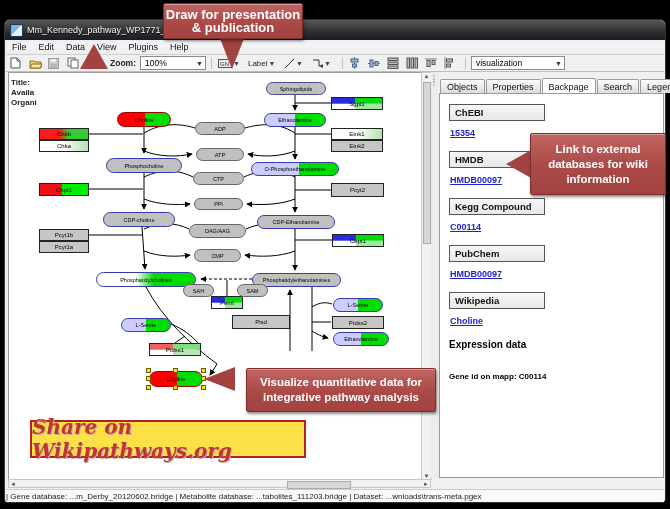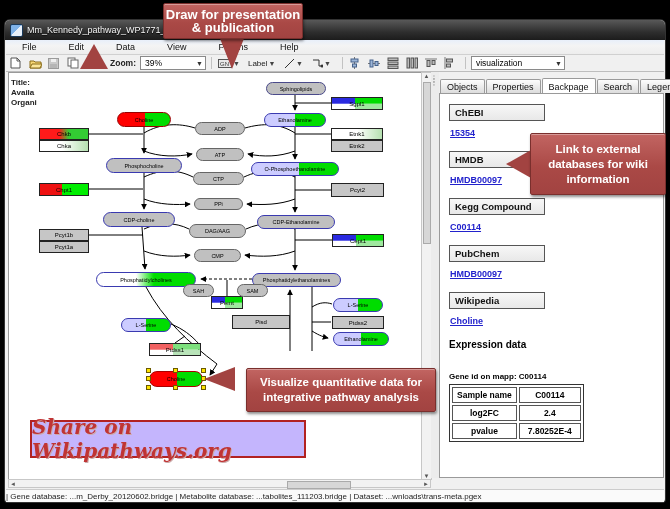--- a/index.html
+++ b/index.html
@@ -12,21 +12,21 @@
          border-radius:5px 5px 3px 3px;box-shadow:0 0 0 1px #333;}
   #titlebar{position:absolute;left:5px;top:20px;width:660px;height:20px;
             background:linear-gradient(180deg,#585858,#2e2e2e 60%,#1c1c1c);
             border-radius:5px 5px 0 0;display:flex;align-items:center;padding-left:5px;box-sizing:border-box;}
   #title-icon{width:11px;height:11px;margin-right:4px;border-radius:2px;
               background:linear-gradient(135deg,#7fb2e8 0 50%,#e8f0fa 50%);border:1px solid #1a3a5c;}
   #title-text{color:#f5f5f5;font-size:9px;text-shadow:0 1px 1px #000;white-space:nowrap;}
   #menubar{position:absolute;left:6px;top:40px;width:658px;height:14px;
            background:linear-gradient(180deg,#e8effa,#f4f4f4 40%,#ededed);
            border-bottom:1px solid #d0d0d0;display:flex;align-items:center;font-size:9px;}
-  .menu-item{padding:1px 16px;color:#111;}
+  .menu-item{padding:1px 6px;color:#111;}
   #toolbar{position:absolute;left:6px;top:55px;width:658px;height:17px;background:#f0f0f0;
            border-bottom:1px solid #bdbdbd;display:flex;align-items:center;gap:2px;padding-left:3px;box-sizing:border-box;}
   .tbtn{width:15px;height:14px;display:flex;align-items:center;border:1px solid transparent;border-radius:2px;}
   .tsep{width:1px;height:12px;background:#c2c2c2;margin:0 3px;}
   .tcaret{font-size:7px;color:#444;margin-left:1px;}
   .combo{height:12px;background:#fff;border:1px solid #8a8a8a;font-size:8.5px;display:flex;
          align-items:center;justify-content:space-between;padding:0 2px 0 4px;}
   .combo .arr{font-size:7px;color:#333;margin-left:4px;}
   .tlabel{font-size:8.5px;color:#222;margin:0 2px 0 6px;font-weight:bold;}
   .toolbtn-label{font-size:8px;color:#222;}
@@ -71,21 +71,21 @@
   
   #statusbar{position:absolute;left:6px;top:489px;width:658px;height:12px;background:#fafafa;
              border-top:1px solid #ccc;font-size:8px;color:#222;display:flex;align-items:center;white-space:nowrap;overflow:hidden;}
 
   
   .callout{position:absolute;background:linear-gradient(180deg,#c26562,#aa4946 55%,#a24341);
            border:1px solid #7a2f2d;border-radius:2px;color:#fff;font-weight:bold;text-align:center;
            box-shadow:inset 0 1px 0 rgba(255,255,255,.35),1px 2px 3px rgba(0,0,0,.45);
            display:flex;align-items:center;justify-content:center;z-index:50;}
   .ctri{position:absolute;width:0;height:0;z-index:49;}
-  #share-banner{position:absolute;left:30px;top:420px;width:272px;height:34px;background:#c4b5fd;
+  #share-banner{position:absolute;left:30px;top:420px;width:272px;height:34px;background:#fde047;
                 border:2px solid #b22222;display:flex;align-items:center;justify-content:center;
                 font:italic bold 20px "DejaVu Serif",serif;color:#c03434;
                 text-shadow:1px 1px 0 #caa;z-index:40;}
 </style>
 </head>
 <body>
 
 <div id="stage">
 
   <div id="frame"></div>
@@ -132,21 +132,21 @@
     </div>
     <div class="tbtn">
       <svg width="11" height="12">
           <rect x="1" y="2" width="9" height="9" fill="#c89b5a" stroke="#6e4f1e"></rect>
           <rect x="3" y="0.5" width="5" height="3" fill="#d9d9d9" stroke="#666"></rect>
           <rect x="3" y="5" width="5" height="5" fill="#fff" stroke="#777"></rect>
         </svg>
     </div>
     <span class="tlabel">Zoom:</span>
     <div class="combo" style="width:58px;">
-      <span>39%</span>
+      <span>100%</span>
         <span class="arr">▼</span>
     </div>
     <div class="tsep"></div>
     <div class="tbtn" style="width:26px;">
       <svg width="14" height="9">
           <rect x="0.5" y="0.5" width="13" height="8" fill="#e8e8e8" stroke="#555"></rect>
           <text x="2" y="7" font-size="6" fill="#333">GN</text>
         </svg>
       <span class="tcaret">▼</span>
     </div>
@@ -343,36 +343,20 @@
         <div class="bp-value link">HMDB00097</div>
         <div class="bp-header">Kegg Compound</div>
         <div class="bp-value link">C00114</div>
         <div class="bp-header">PubChem</div>
         <div class="bp-value link">HMDB00097</div>
         <div class="bp-header">Wikipedia</div>
         <div class="bp-value link">Choline</div>
       </div>
     <div id="expr-header">Expression data</div>
     <div id="geneid-line">Gene id on mapp: C00114</div>
-    <table id="expr-table">
-        <tbody id="expr-tbody">
-          <tr>
-            <td>Sample name</td>
-            <td>C00114</td>
-          </tr>
-          <tr>
-            <td>log2FC</td>
-            <td>2.4</td>
-          </tr>
-          <tr>
-            <td>pvalue</td>
-            <td>7.80252E-4</td>
-          </tr>
-        </tbody>
-      </table>
   </div>
 
   <div id="statusbar">
     <span>| Gene database: ...m_Derby_20120602.bridge | Metabolite database: ...tabolites_111203.bridge | Dataset: ...wnloads\trans-meta.pgex</span>
   </div>
 
   <div class="callout" style="left:163px;top:3px;width:138px;height:34px;font-size:13px;line-height:13px;">Draw for presentation &amp; publication</div>
   <div class="ctri" style="left:219px;top:36px;border-left:13px solid transparent;border-right:13px solid transparent;border-top:33px solid #a24341;"></div>
 
   <div class="ctri" style="left:80px;top:44px;border-left:14px solid transparent;border-right:14px solid transparent;border-bottom:25px solid #a24341;"></div>

